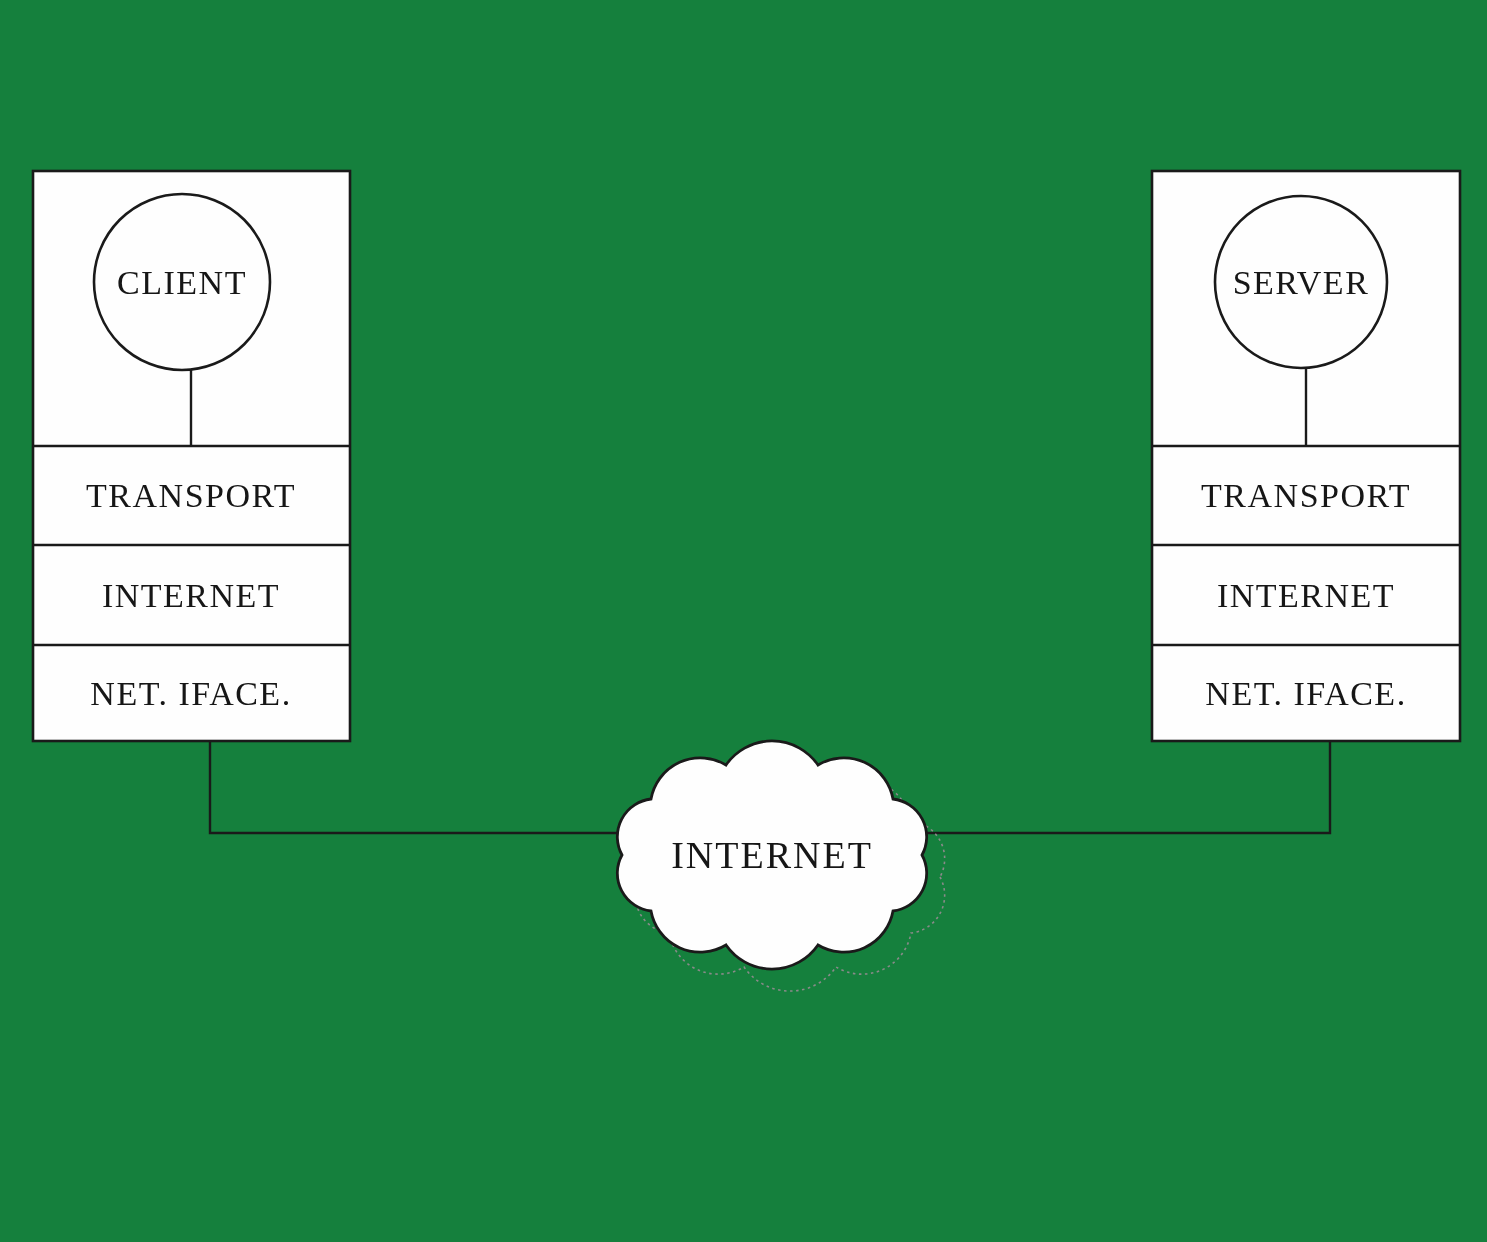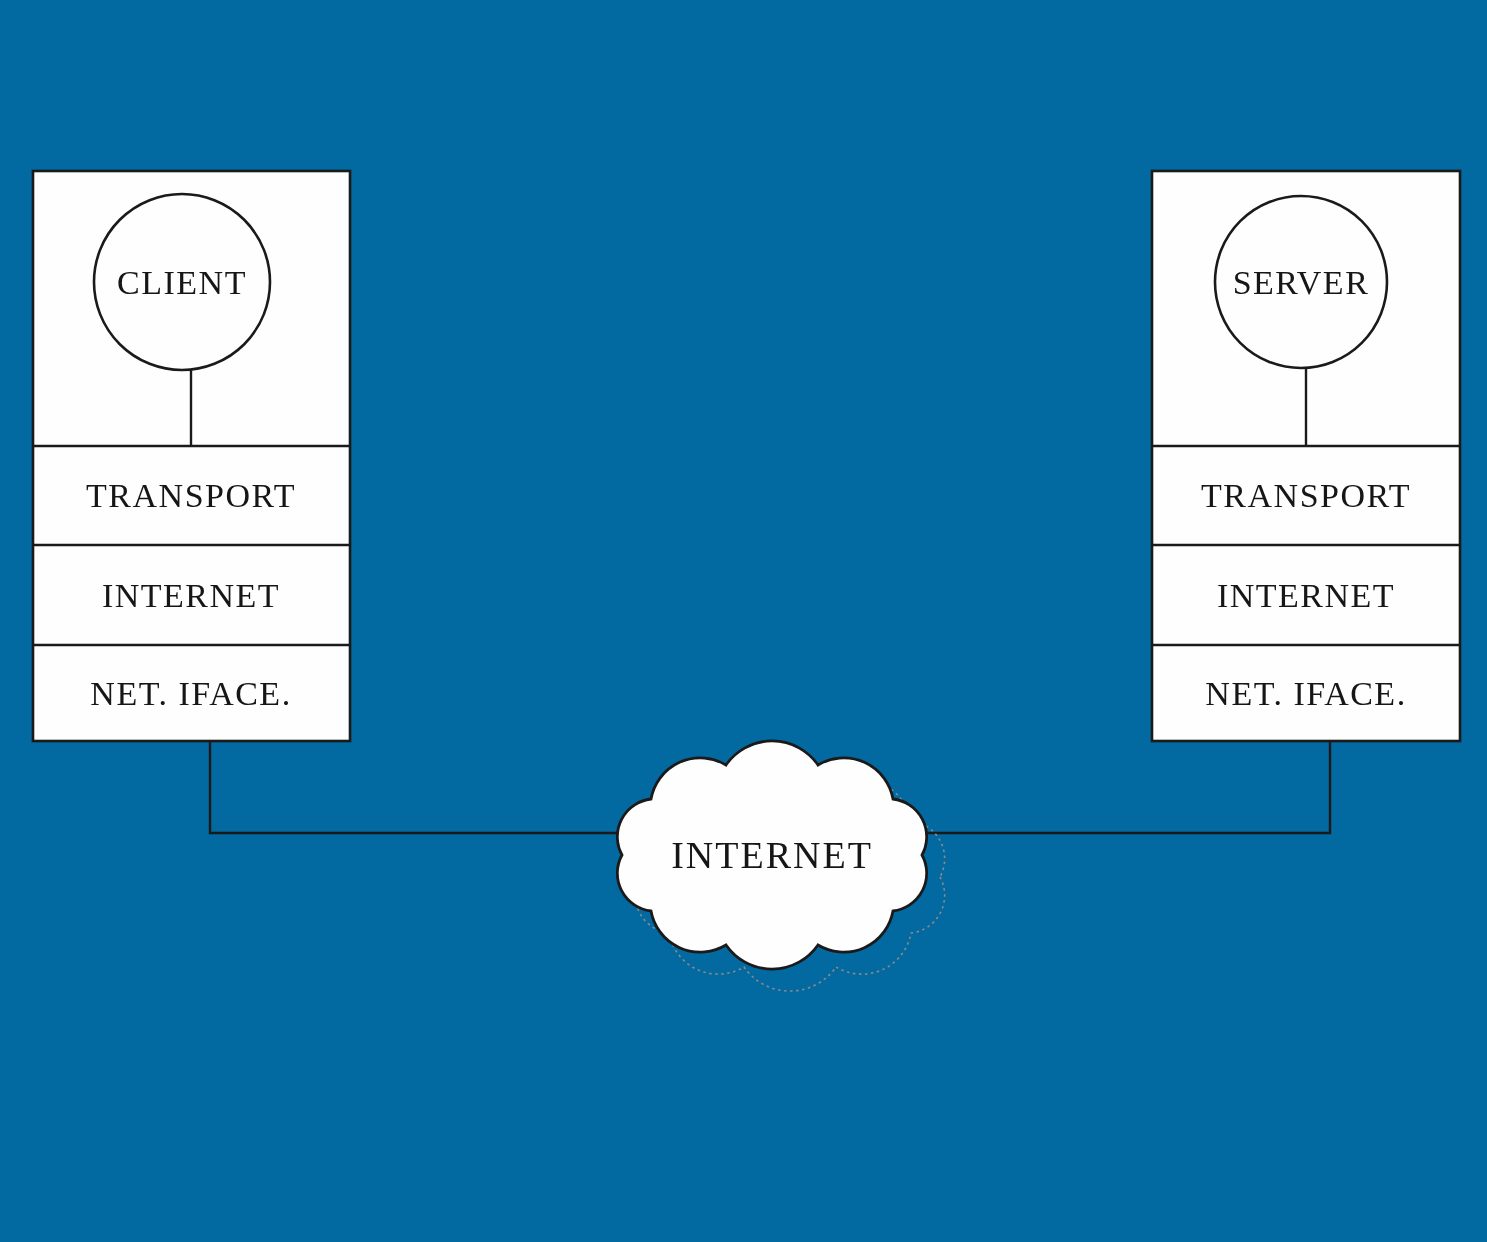--- a/index.html
+++ b/index.html
@@ -4,21 +4,21 @@
 <style>
   html, body {
     margin: 0;
     padding: 0;
     background: #ffffff;
   }
   .page {
     position: relative;
     width: 1487px;
     height: 1242px;
-    background: #0369a1;
+    background: #15803d;
     font-family: "Liberation Serif", "DejaVu Serif", serif;
   }
   svg { display: block; }
   .outline {
     fill: none;
     stroke: #1a1a1a;
     stroke-width: 2.6;
   }
   .box-fill {
     fill: #fefefe;

